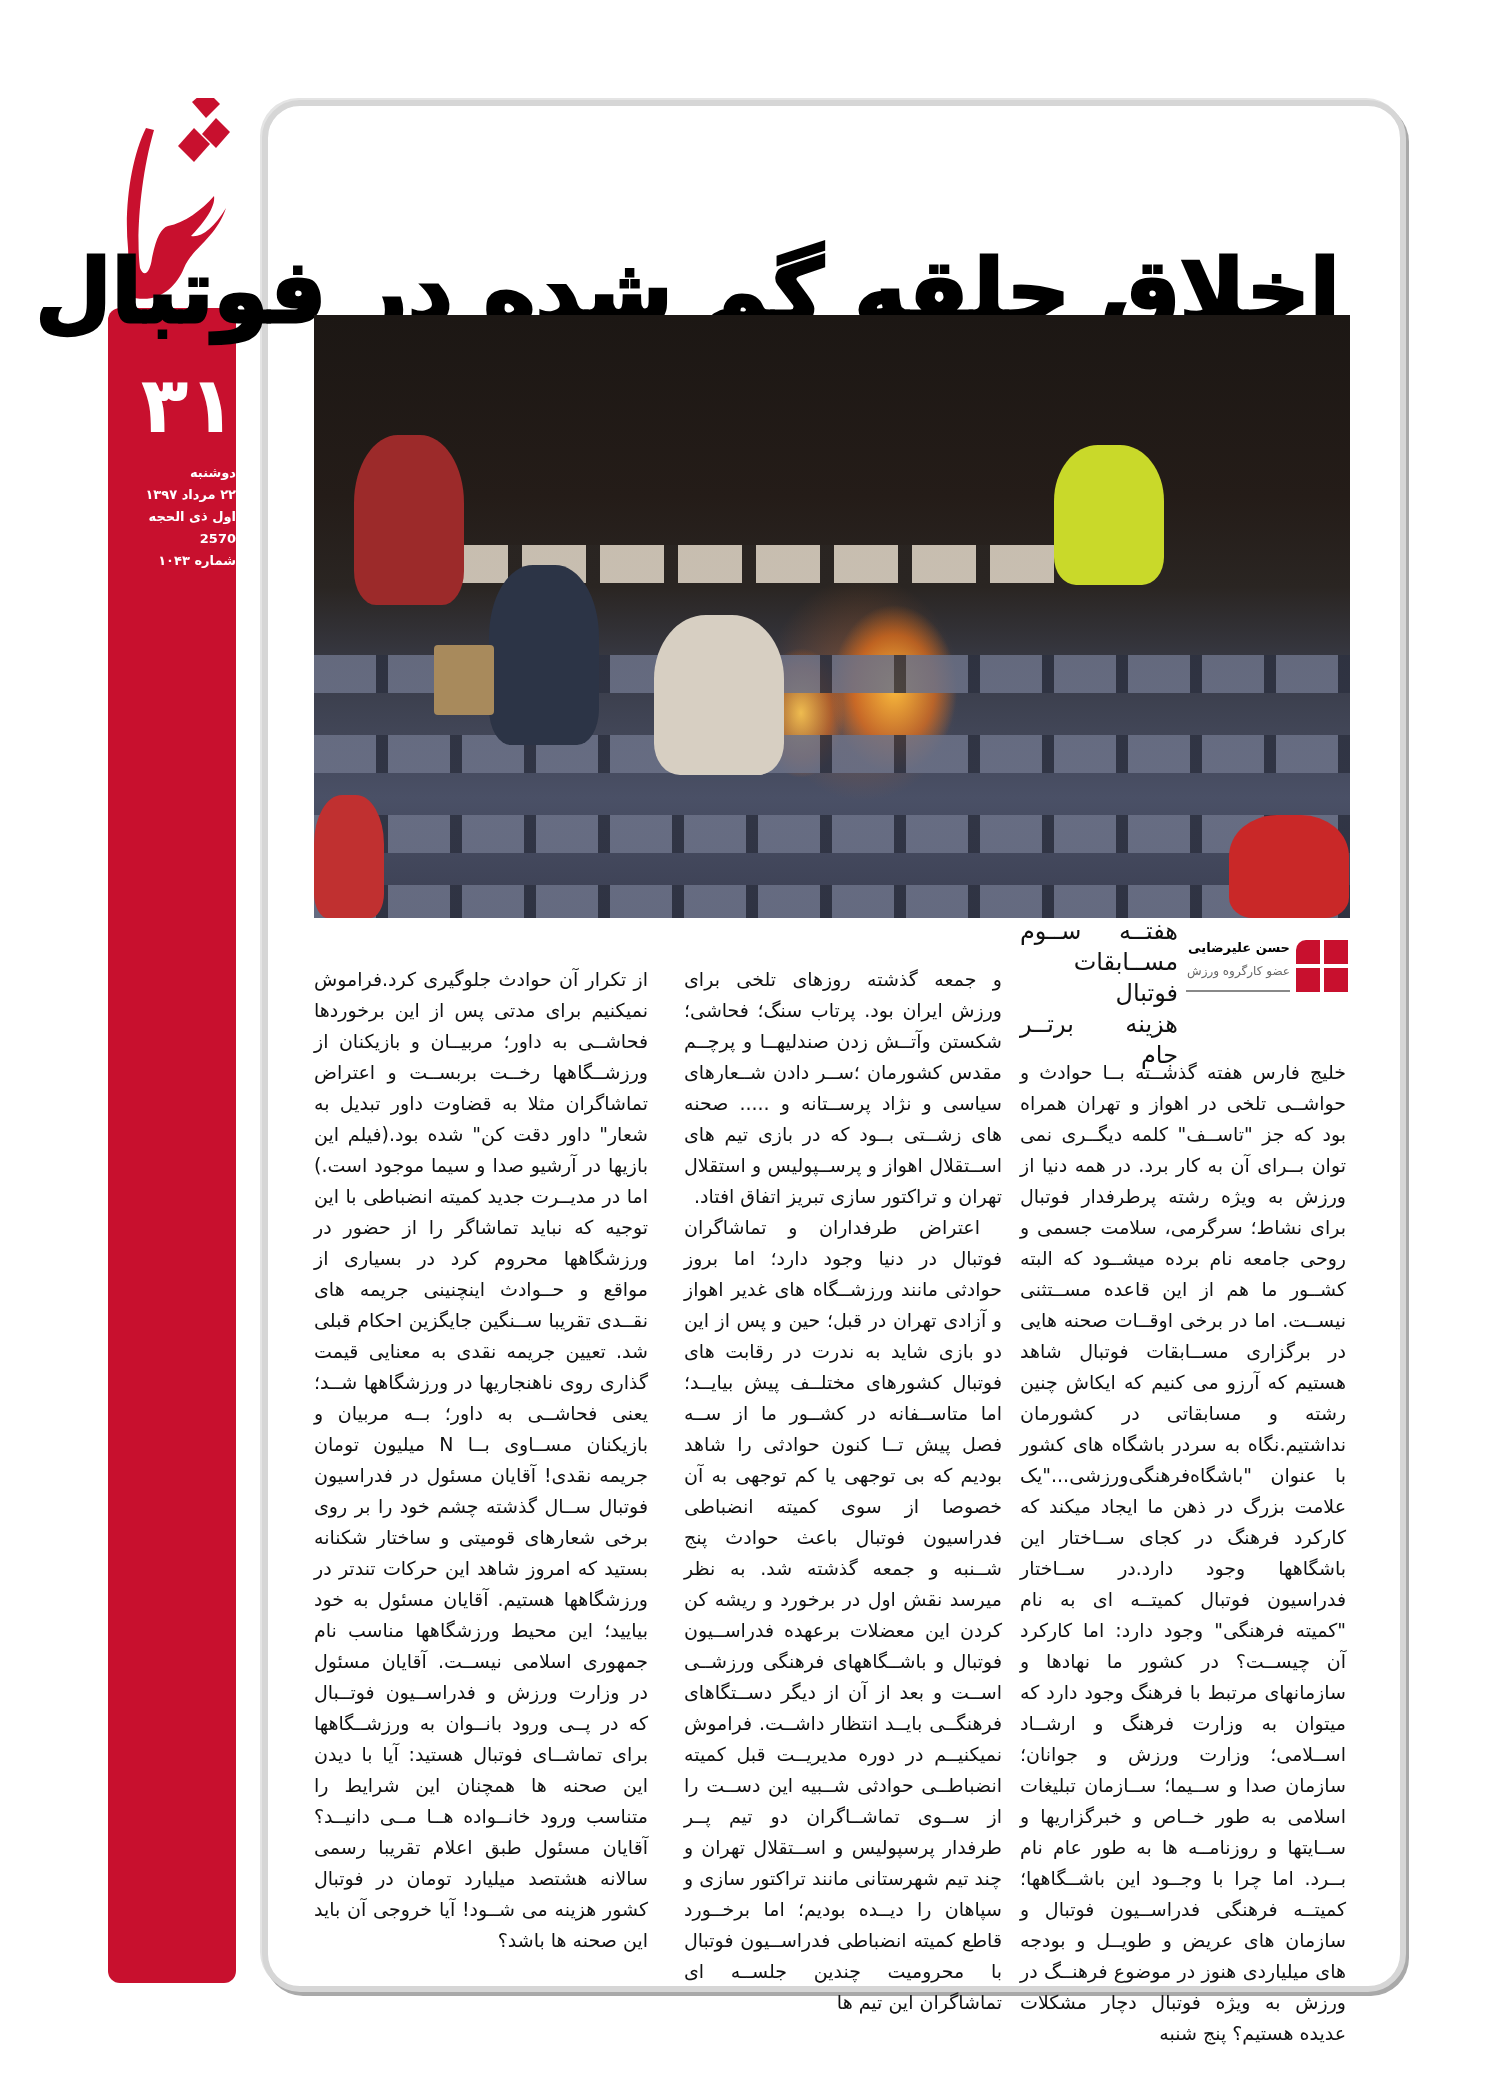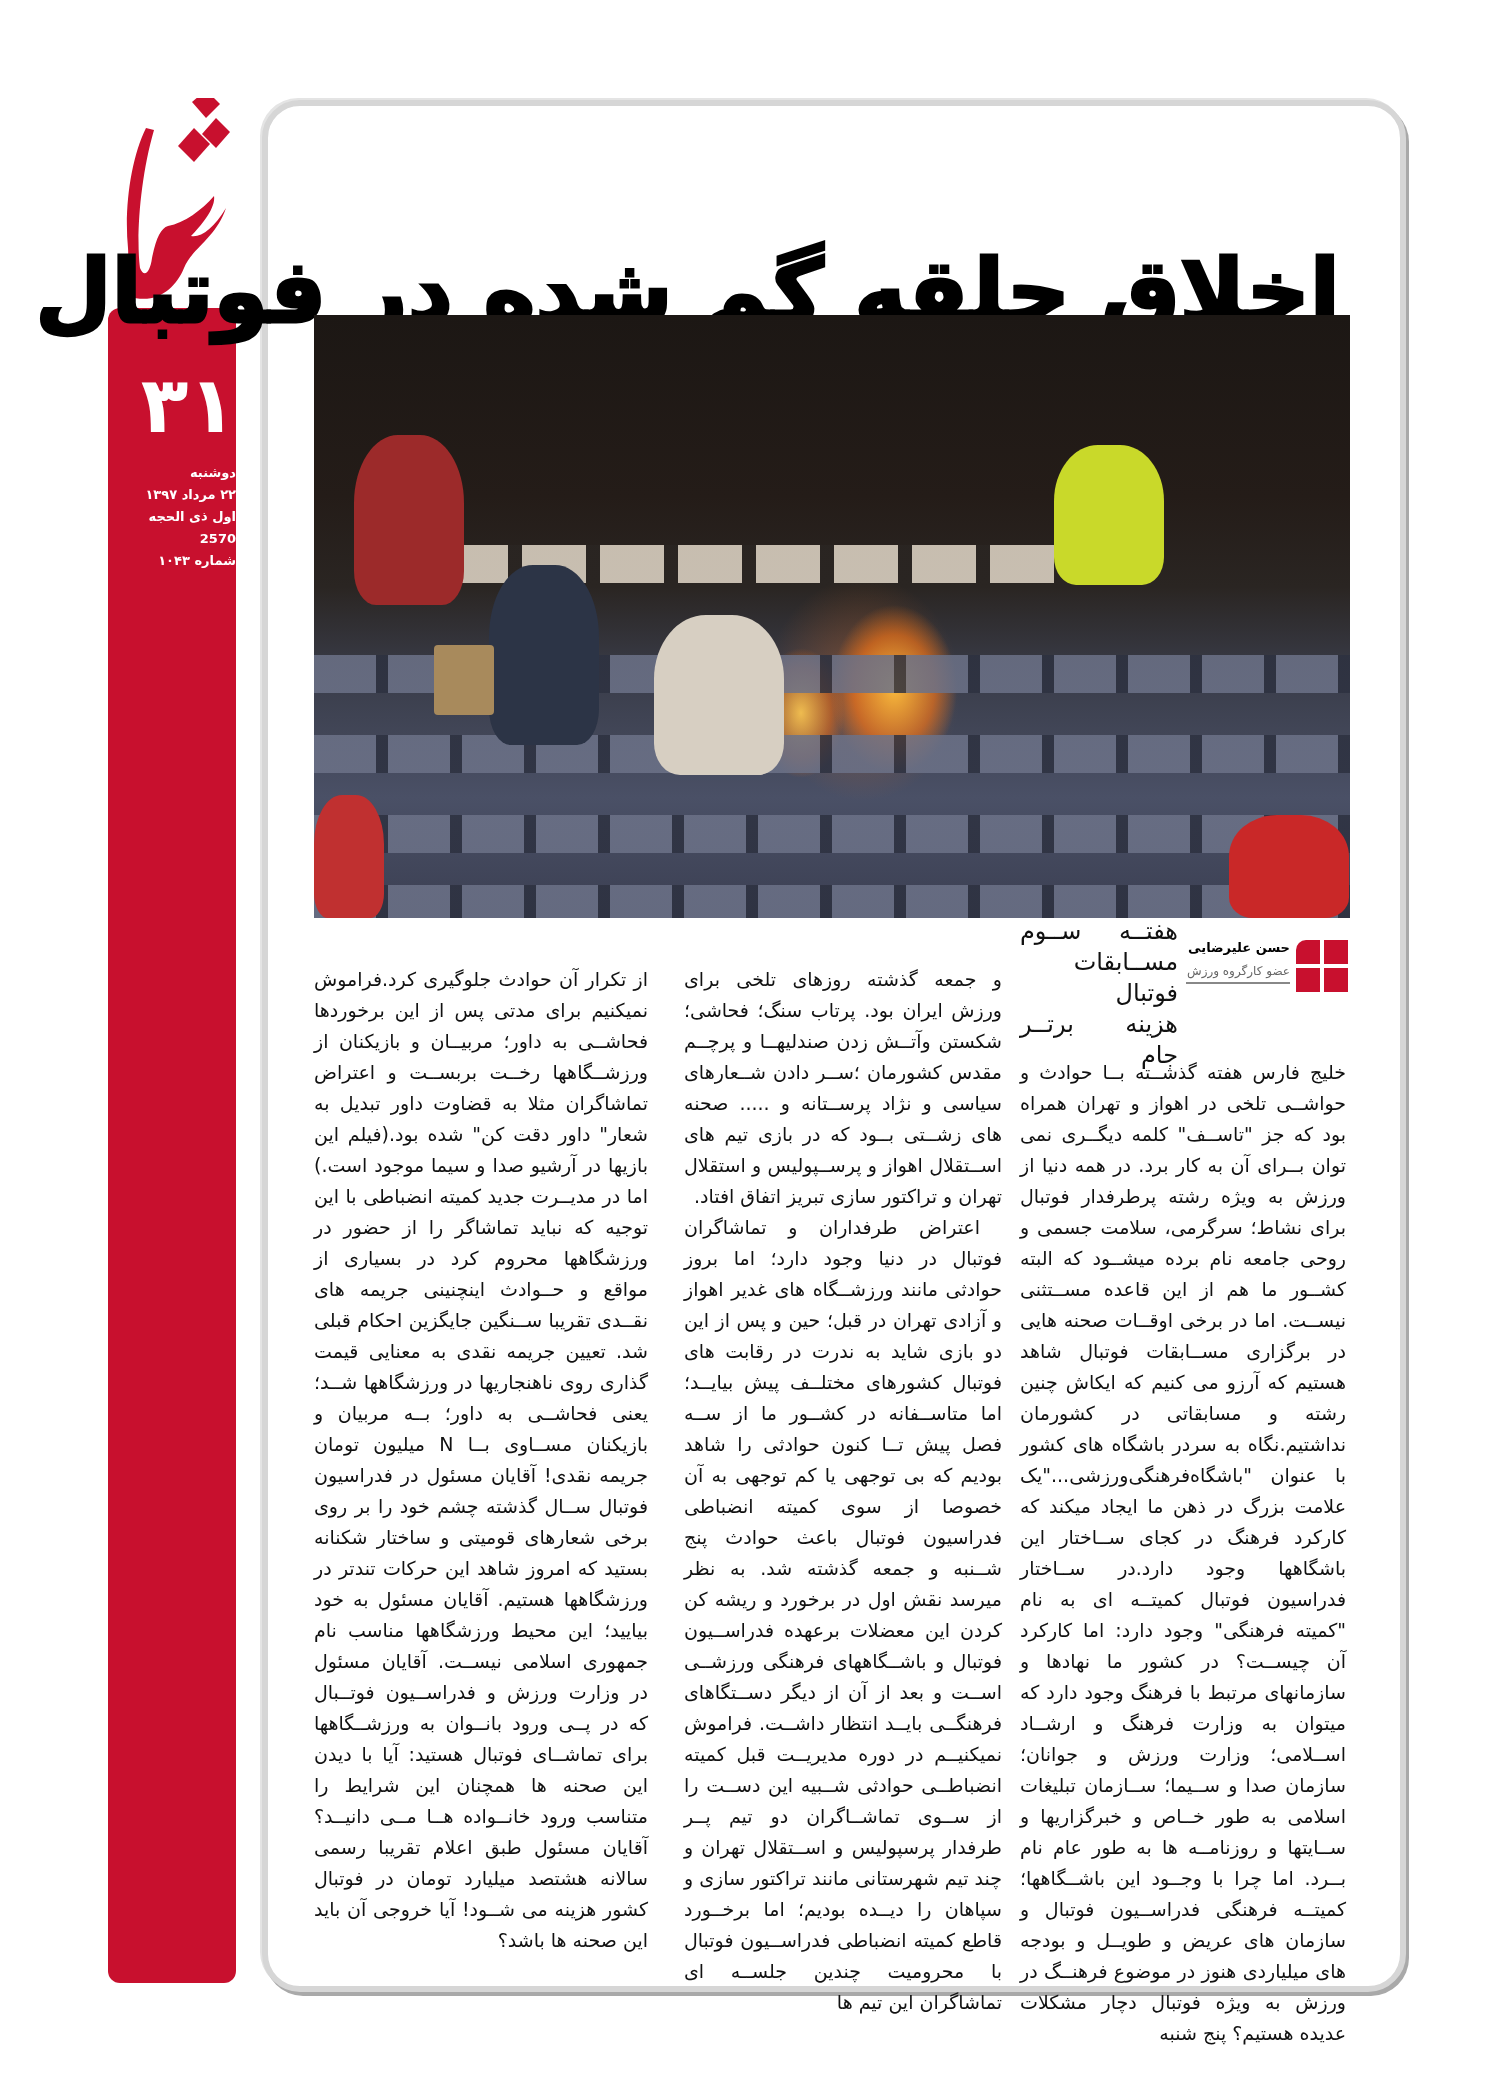--- a/index.html
+++ b/index.html
@@ -34,21 +34,21 @@
     font-family:"DejaVu Sans",sans-serif;font-size:19px;line-height:31px;color:#111;margin-top:24px;}
   .col-right{left:1020px;width:326px;}
   .col-mid{left:684px;width:318px;}
   .col-left{left:314px;width:334px;}
   .col p{margin:0;}
   .col p.indent{text-indent:22px;}
   .byline{position:absolute;left:1238px;top:940px;width:110px;height:58px;direction:rtl;}
   .byline-icon{position:absolute;right:0;top:0;width:52px;height:52px;}
   .byline-icon span{position:absolute;width:24px;height:24px;background:#c8102e;}
   .byline-name{position:absolute;left:-52px;top:0;width:104px;text-align:right;font-size:13px;font-weight:bold;direction:rtl;white-space:nowrap;}
-  .byline-role{position:absolute;left:-52px;top:24px;width:104px;text-align:right;font-size:12px;color:#666;direction:rtl;white-space:nowrap;border-bottom:2px solid #888;padding-bottom:4px;}
+  .byline-role{position:absolute;left:-52px;top:24px;width:104px;text-align:right;font-size:12px;color:#666;direction:rtl;white-space:nowrap;border-bottom:2px solid #888;padding-bottom:12px;}
   .kicker{position:absolute;left:1020px;top:916px;width:158px;direction:rtl;text-align:justify;text-align-last:justify;font-size:24px;line-height:31px;color:#111;}
 </style>
 </head>
 <body>
 
 <div class="logo">
   <svg width="128" height="205" viewBox="0 0 128 205">
     <path d="M40 30 C25 60 18 110 22 150 C24 175 10 190 22 198 C50 208 70 190 78 170 C86 150 110 140 120 110 C108 130 95 140 85 138 C95 128 110 110 108 98 C96 112 78 125 62 128 C55 130 50 140 46 160 C44 175 38 180 34 170 C30 140 34 80 48 32 Z" fill="#c8102e"></path>
     <path d="M72 48 L88 30 L104 46 L88 64 Z" fill="#c8102e"></path>
     <path d="M96 36 L110 20 L124 34 L110 50 Z" fill="#c8102e"></path>

